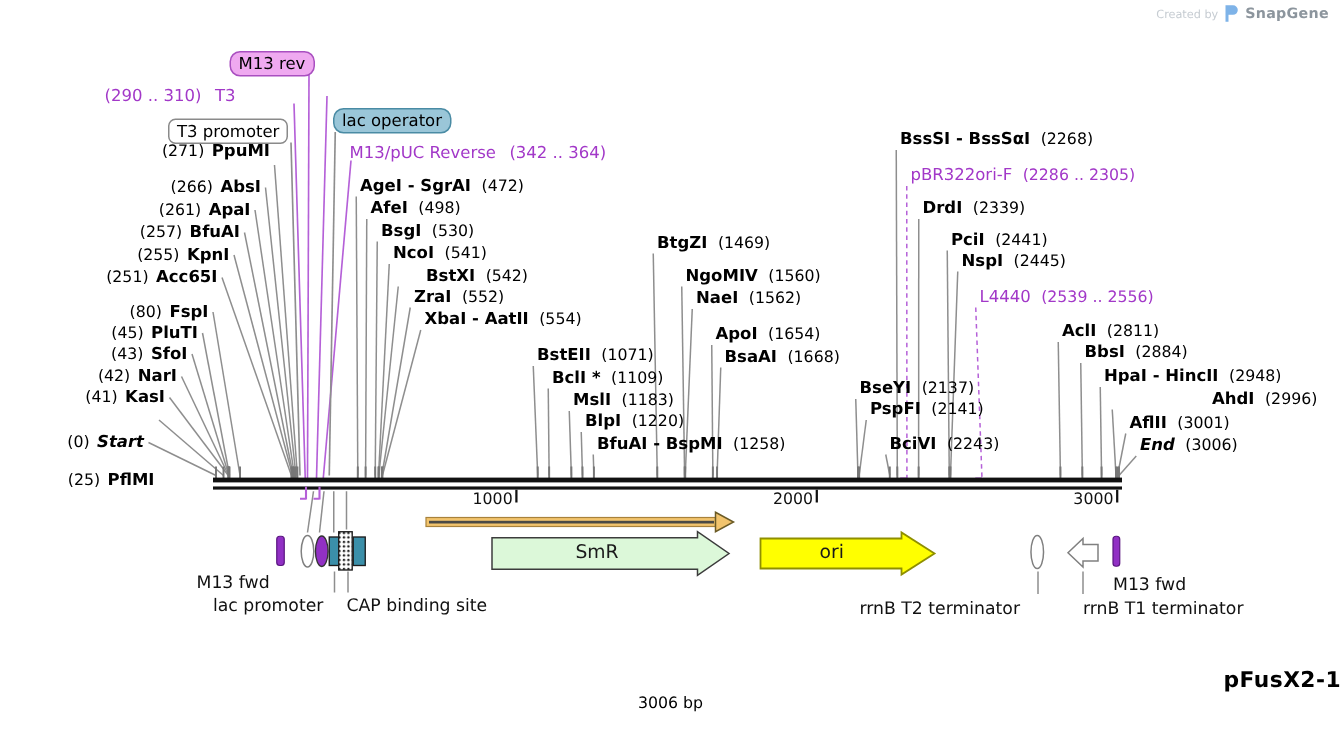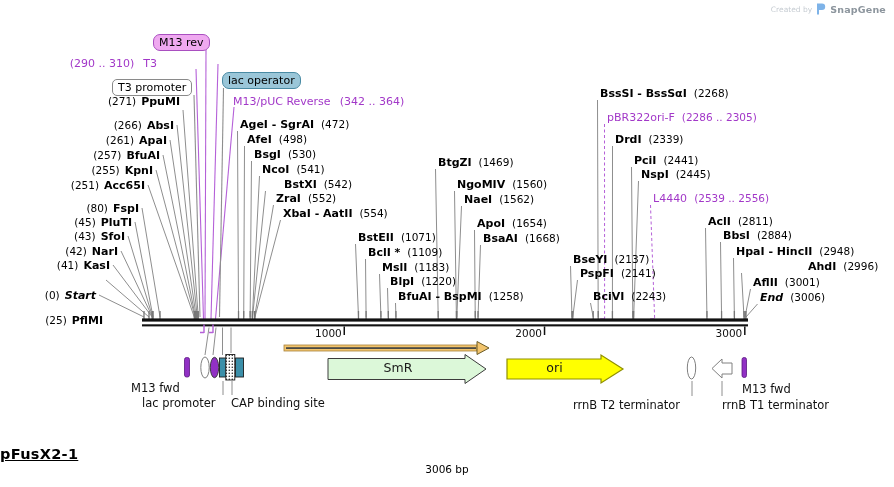--- a/index.html
+++ b/index.html
@@ -20,22 +20,22 @@
   .purple-note .gap{display:inline-block;width:9px;}
   .boxed{position:absolute;white-space:nowrap;font-size:11px;line-height:13px;color:#000;
          padding:1px 5px;border-radius:7px;}
   .box-purple{background:#efa9f0;border:1.5px solid #a94fc0;}
   .box-white{background:#ffffff;border:1px solid #8a8a8a;border-radius:5px;}
   .box-blue{background:#9ac6d8;border:1.5px solid #4a8ba4;}
   
   .feat-label{position:absolute;white-space:nowrap;font-size:11.5px;color:#111;line-height:13px;}
   .arrow-text{position:absolute;font-size:12.5px;color:#1a1a1a;line-height:14px;}
   .ruler-num{position:absolute;font-size:10.5px;color:#111;line-height:12px;}
-  .title{position:absolute;left:0;width:894px;text-align:left;top:446px;
-         font-size:14.5px;font-weight:bold;color:#000;letter-spacing:0.3px;text-decoration:underline;}
+  .title{position:absolute;left:0;width:894px;text-align:right;top:446px;
+         font-size:14.5px;font-weight:bold;color:#000;letter-spacing:0.3px;}
   .subtitle{position:absolute;left:0;width:894px;text-align:center;top:463px;
             font-size:10.5px;color:#000;}
   .watermark{position:absolute;top:3px;right:8px;display:flex;align-items:center;gap:4px;}
   .wm-created{font-size:7.5px;color:#c6ccd2;}
   .wm-brand{font-size:9.5px;color:#8c959d;font-weight:bold;letter-spacing:0.2px;}
 </style>
 </head>
 <body>
 
 <div class="canvas">

